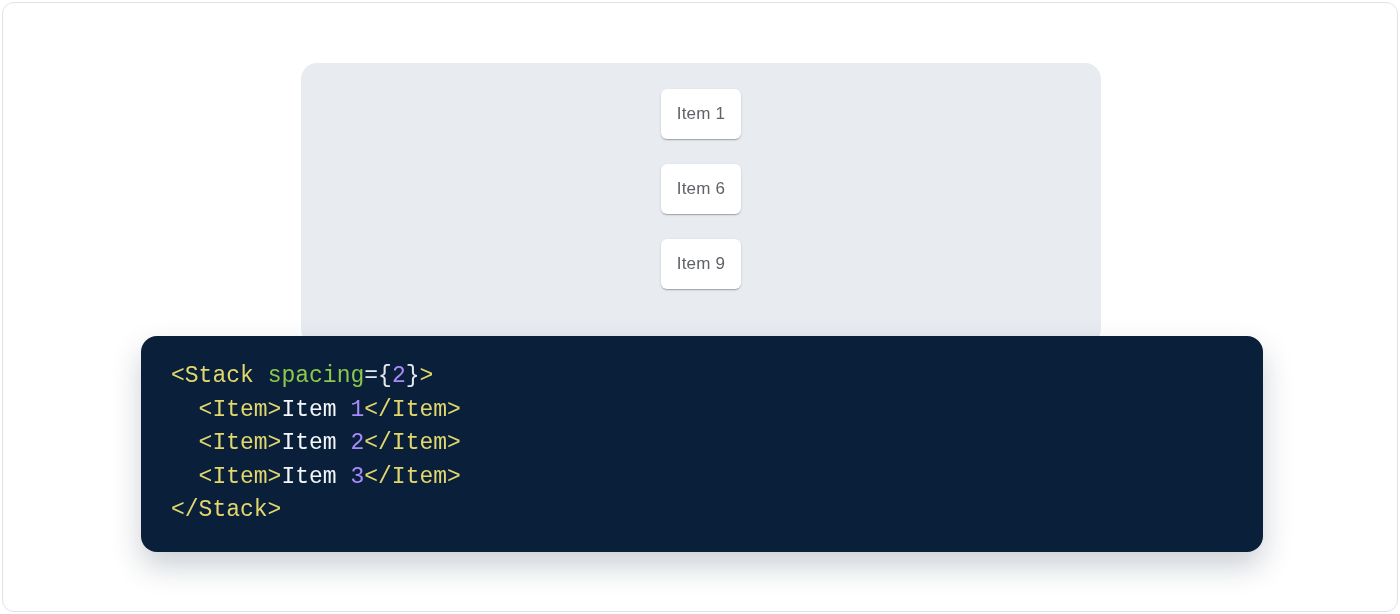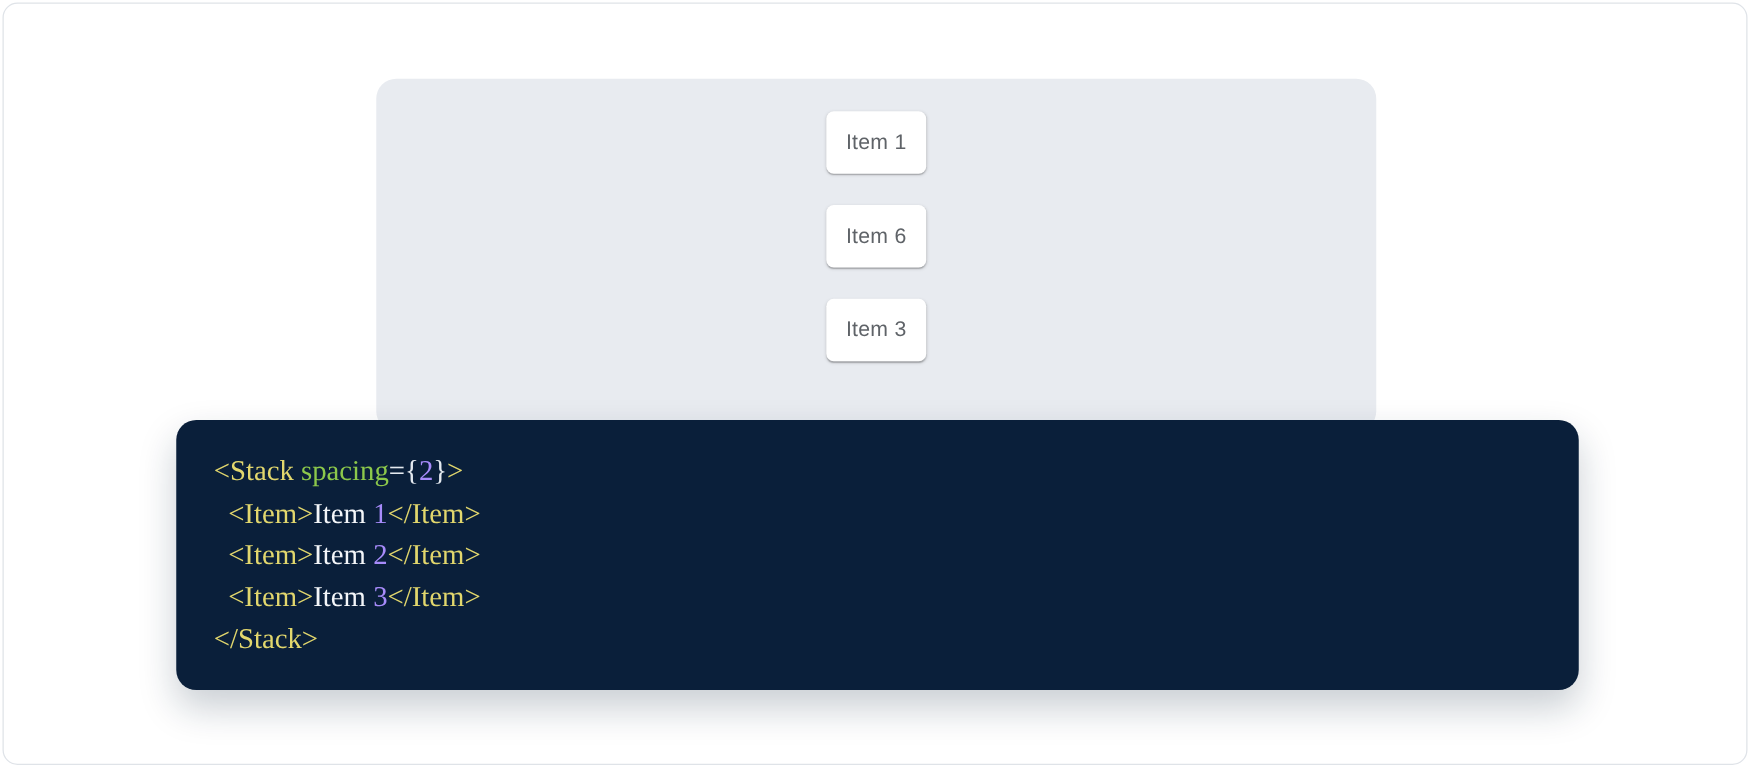--- a/index.html
+++ b/index.html
@@ -53,21 +53,21 @@
     width: 1122px; height: 216px;
     background: var(--code_bg);
     border-radius: 16px;
     box-shadow: 0 14px 30px rgba(15, 35, 60, 0.22);
     box-sizing: border-box;
     padding: 24px 30px;
     overflow: hidden;
   }
   .code {
     margin: 0;
-    font-family: Liberation Serif, serif;
+    font-family: Liberation Mono, monospace;
     font-size: 23px;
     line-height: 33.6px;
   }
   .code-line { white-space: pre; }
   .tok-tag   { color: var(--tok_tag); }
   .tok-attr  { color: var(--tok_attr); }
   .tok-punct { color: var(--tok_punct); }
   .tok-num   { color: var(--tok_num); }
   .tok-plain { color: var(--tok_plain); }
 </style>
@@ -78,21 +78,21 @@
   <div class="page-card">
     <div class="demo-panel">
       <div class="stack">
           <div class="stack-item">
             <span class="stack-item-label">Item 1</span>
           </div>
           <div class="stack-item">
             <span class="stack-item-label">Item 6</span>
           </div>
           <div class="stack-item">
-            <span class="stack-item-label">Item 3</span>
+            <span class="stack-item-label">Item 9</span>
           </div>
         </div>
     </div>
     <div class="code-block">
       <pre class="code"><div class="code-line"><span class="tok tok-tag">&lt;Stack</span><span class="tok tok-plain"> </span><span class="tok tok-attr">spacing</span><span class="tok tok-punct">=</span><span class="tok tok-punct">{</span><span class="tok tok-num">2</span><span class="tok tok-punct">}</span><span class="tok tok-tag">&gt;</span></div><div class="code-line"><span class="tok tok-plain">  </span><span class="tok tok-tag">&lt;Item&gt;</span><span class="tok tok-plain">Item </span><span class="tok tok-num">1</span><span class="tok tok-tag">&lt;/Item&gt;</span></div><div class="code-line"><span class="tok tok-plain">  </span><span class="tok tok-tag">&lt;Item&gt;</span><span class="tok tok-plain">Item </span><span class="tok tok-num">2</span><span class="tok tok-tag">&lt;/Item&gt;</span></div><div class="code-line"><span class="tok tok-plain">  </span><span class="tok tok-tag">&lt;Item&gt;</span><span class="tok tok-plain">Item </span><span class="tok tok-num">3</span><span class="tok tok-tag">&lt;/Item&gt;</span></div><div class="code-line"><span class="tok tok-tag">&lt;/Stack&gt;</span></div></pre>
     </div>
   </div>
 </div>
 
 </body></html>

